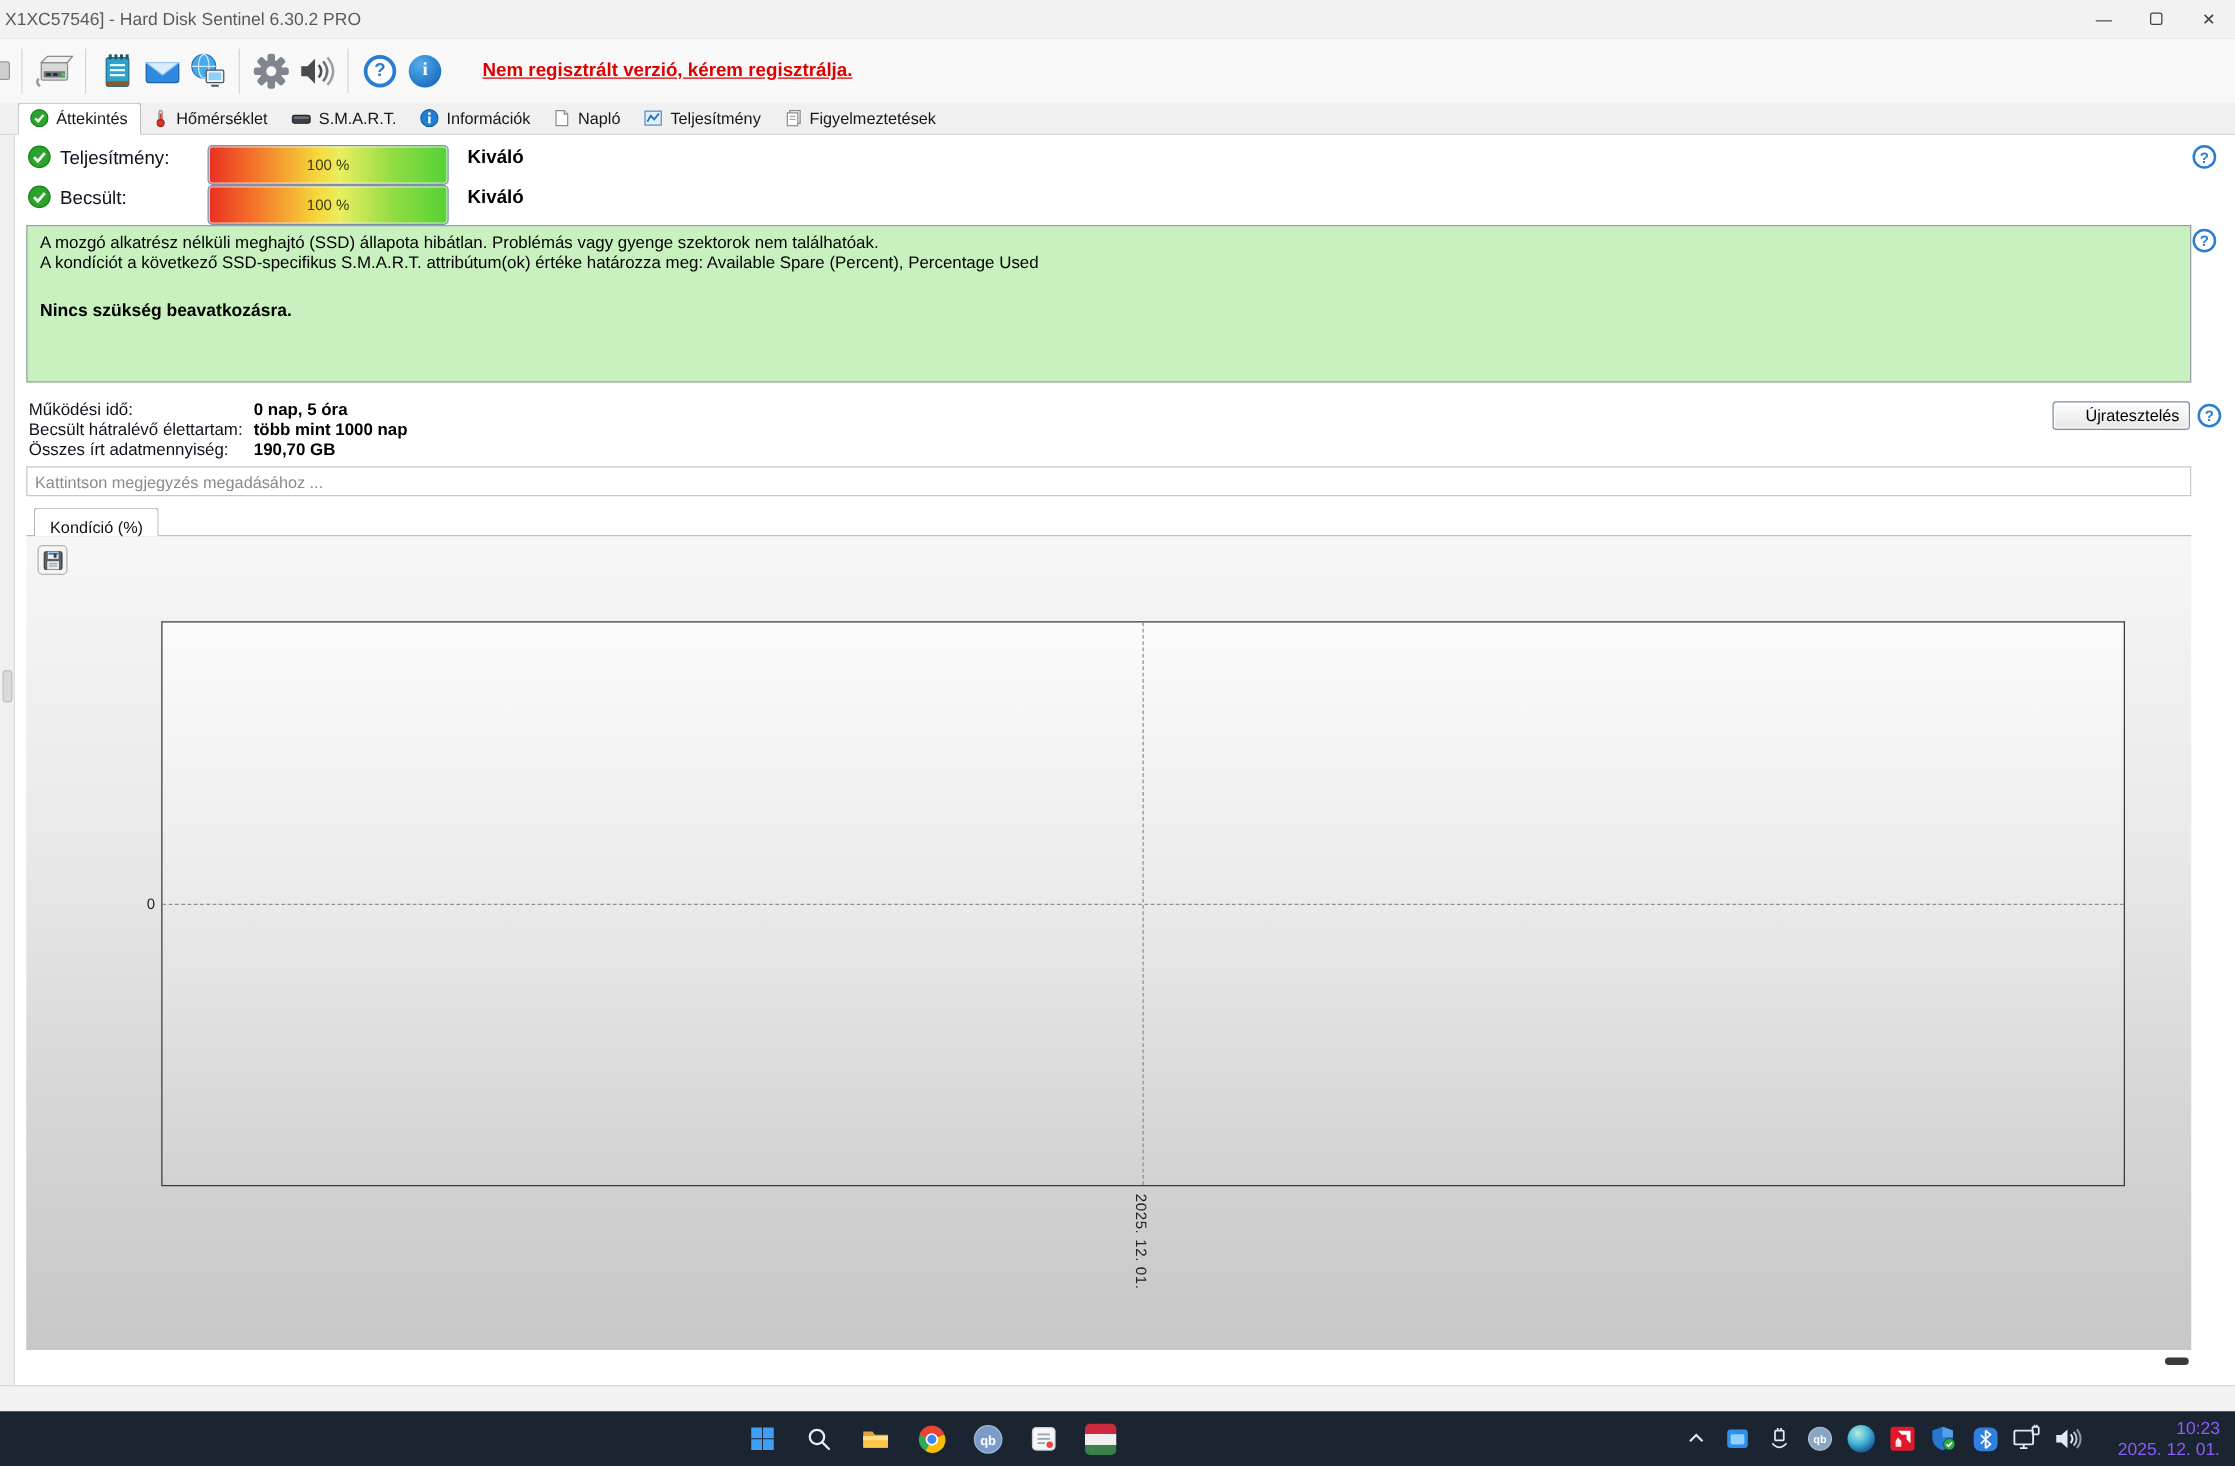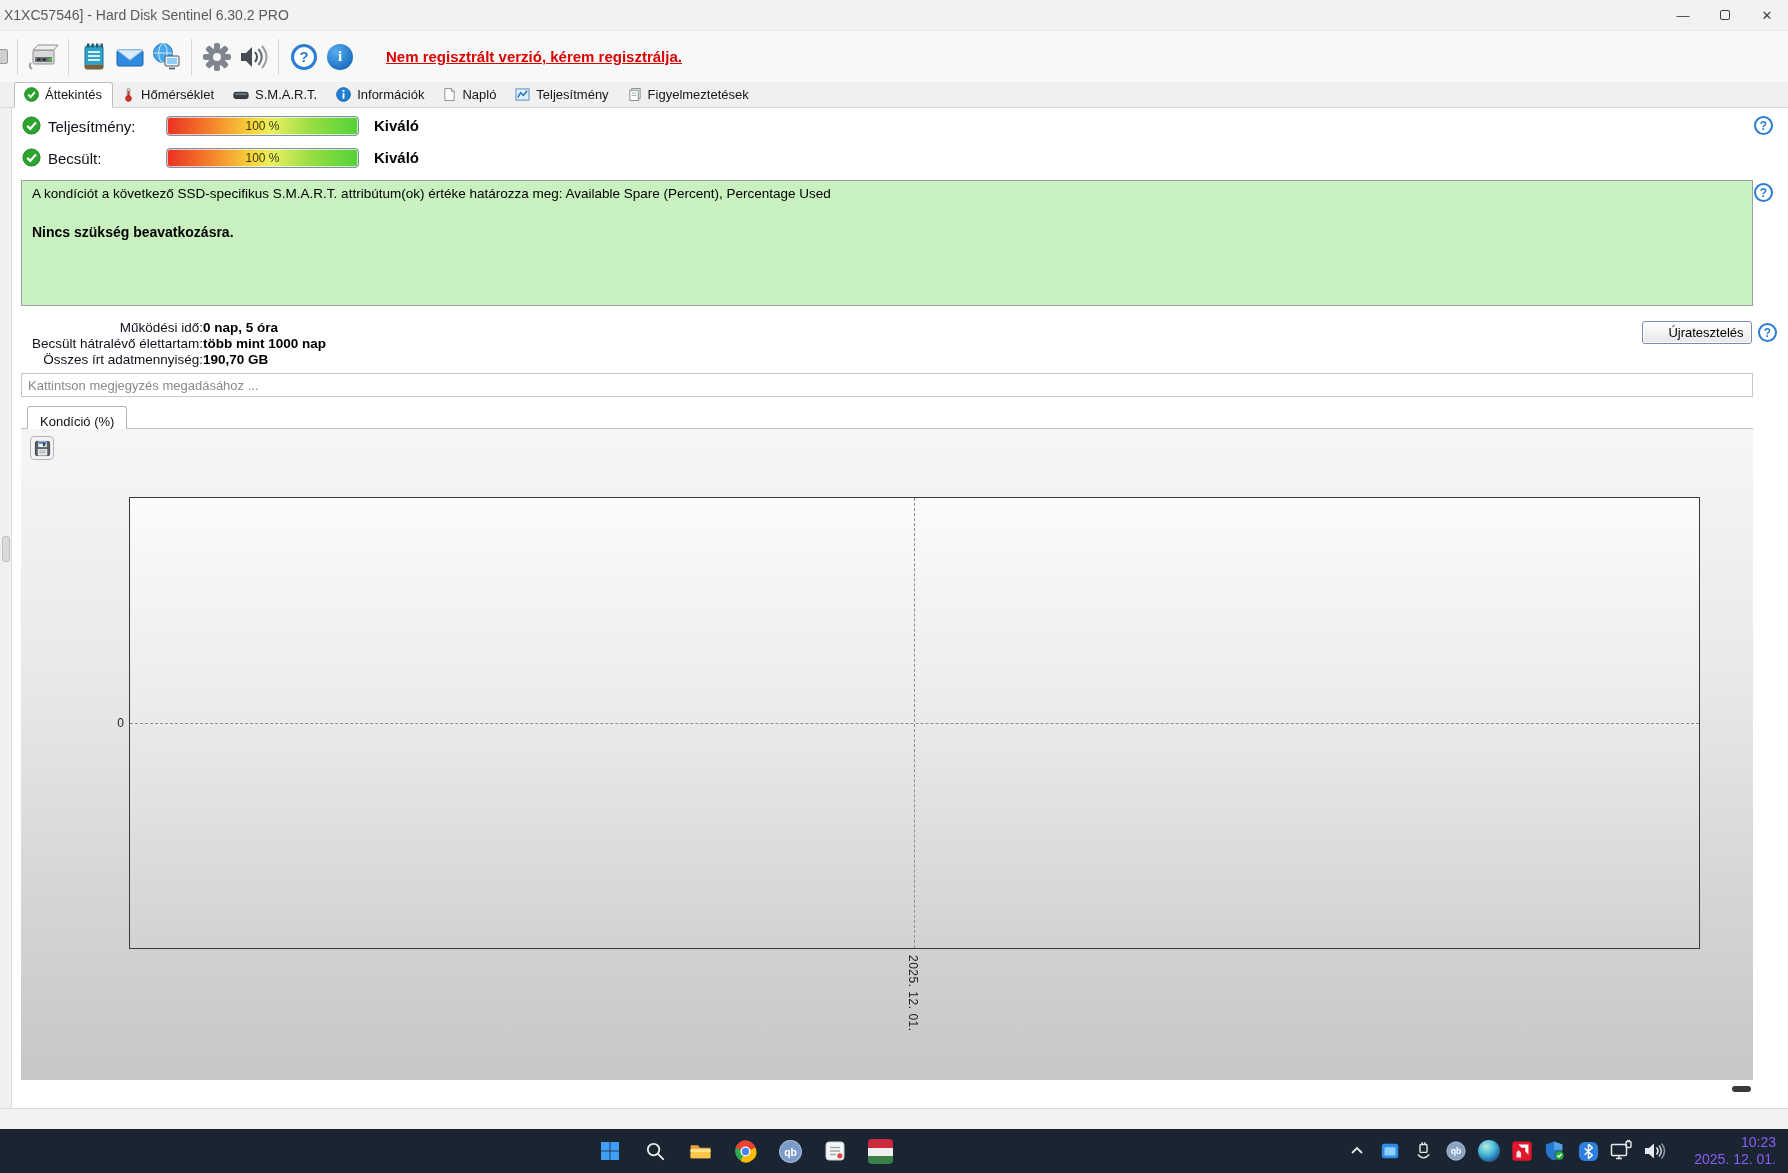--- a/index.html
+++ b/index.html
@@ -28,21 +28,21 @@
   .disc-info { width:26px; height:26px; border-radius:50%; background:radial-gradient(circle at 35% 30%, #57aef0, #1b6fc0 75%); color:#fff; display:flex; align-items:center; justify-content:center; font-weight:bold; font-size:15px; font-family:"Liberation Serif", serif; }
 
   
   .tabbar { top:82px; left:0; width:1788px; height:26px; background:#f0f0f0; border-bottom:1px solid #d8d8d8; display:flex; align-items:flex-end; padding-left:14px; }
   .tab { display:flex; align-items:center; gap:6px; padding:4px 10px 5px 9px; font-size:13px; color:#161616; position:relative;text-align:right; }
   .tab.active { background:#fff; border:1px solid #bdbdbd; border-bottom:1px solid #fff; border-radius:3px 3px 0 0; margin-bottom:-1px; }
 
   
   .check-ic { width:19px; height:19px; }
   .row-label { font-size:15px; color:#10101c; }
-  .meter { width:193px; height:20px; border:1px solid #7f8fb0; border-radius:4px;
+  .meter { width:193px; height:32px; border:1px solid #7f8fb0; border-radius:4px;
            background:linear-gradient(90deg,#e93022 0%,#f4772a 20%,#f6d63a 45%,#e9ee5f 55%,#8fdc43 78%,#54d236 100%);
            display:flex; align-items:center; justify-content:center; box-shadow:inset 0 0 0 1px rgba(255,255,255,.65); }
   .meter-val { font-size:12px; color:#3a3a18; }
   .rating { font-size:15px; font-weight:bold; color:#000; }
   .help-badge { width:19px; height:19px; border-radius:50%; border:2px solid #2b7cd3; background:#fff; display:flex; align-items:center; justify-content:center; font-size:12px; font-weight:bold; color:#2b7cd3; }
 
   
   .msgbox { left:21px; top:180px; width:1732px; height:126px; background:#c8f1bf; border:1px solid #9aa0a8; padding:5px 10px; }
   .msg-line { font-size:13.5px; line-height:16px; color:#000; }
   .msg-advice { margin-top:22px; font-size:14px; font-weight:bold; color:#000; }
@@ -274,28 +274,29 @@
       <path d="M5.5 10.4 L8.7 13.6 L14.6 6.8" stroke="#fff" stroke-width="2.4" fill="none"></path>
     </svg>
 </div>
 <span class="abs row-label" style="left:48px;top:150px;">Becsült:</span>
 <div class="abs meter" style="left:166px;top:148px;">
   <span class="meter-val">100 %</span>
 </div>
 <span class="abs rating" style="left:374px;top:149px;">Kiváló</span>
 
 <div class="abs msgbox">
+  <div class="msg-line">A mozgó alkatrész nélküli meghajtó (SSD) állapota hibátlan. Problémás vagy gyenge szektorok nem találhatóak.</div>
   <div class="msg-line">A kondíciót a következő SSD-specifikus S.M.A.R.T. attribútum(ok) értéke határozza meg:  Available Spare (Percent), Percentage Used</div>
   <div class="msg-advice">Nincs szükség beavatkozásra.</div>
 </div>
 <div class="abs help-badge" style="left:1754px;top:183px;">
     <span>?</span>
   </div>
 
-<div class="abs" style="left:23px;top:319px;text-align:right;">
+<div class="abs" style="left:23px;top:319px;">
   <div class="info-row">
     <span class="info-label">Működési idő:</span>
     <span class="info-value">0 nap, 5 óra</span>
   </div>
   <div class="info-row">
     <span class="info-label">Becsült hátralévő élettartam:</span>
     <span class="info-value">több mint 1000 nap</span>
   </div>
   <div class="info-row">
     <span class="info-label">Összes írt adatmennyiség:</span>

